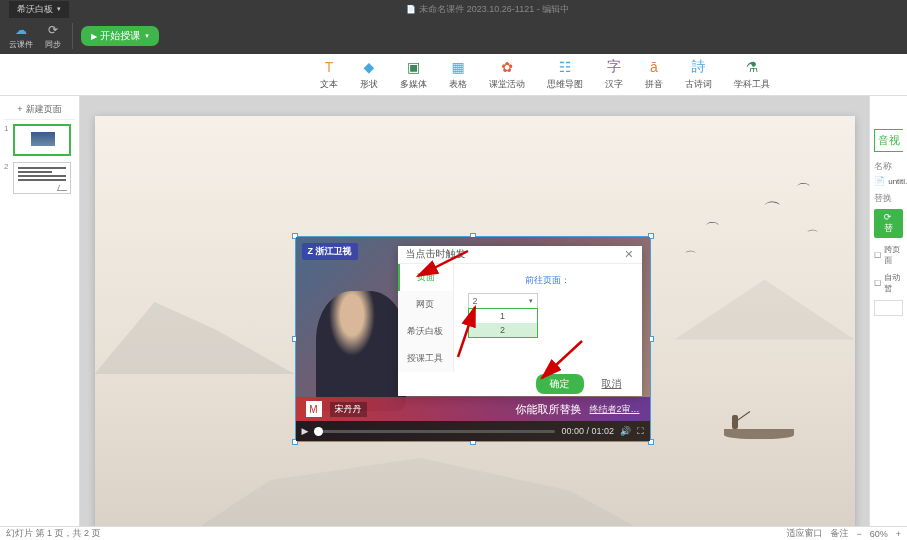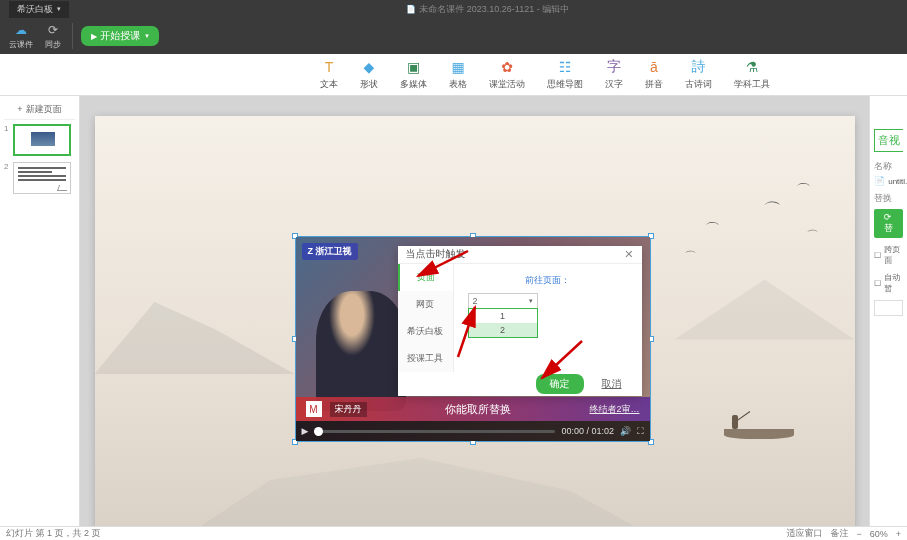--- a/index.html
+++ b/index.html
@@ -70,21 +70,21 @@
 .vf-handle { position: absolute; width: 6px; height: 6px; background: #fff; border: 1px solid #4a9fd8; }
 .vf-h1 { top: -4px; left: -4px; } .vf-h2 { top: -4px; right: -4px; } .vf-h3 { bottom: -4px; left: -4px; } .vf-h4 { bottom: -4px; right: -4px; }
 .vf-h5 { top: -4px; left: calc(50% - 3px); } .vf-h6 { bottom: -4px; left: calc(50% - 3px); }
 .vf-h7 { left: -4px; top: calc(50% - 3px); } .vf-h8 { right: -4px; top: calc(50% - 3px); }
 .video-bg { position: absolute; inset: 0; background: linear-gradient(135deg, #4a6a8a 0%, #7a5a6a 40%, #aa8a7a 100%); }
 .video-logo { position: absolute; top: 6px; left: 6px; color: #fff; font-size: 9px; font-weight: bold; background: rgba(0,0,255,0.3); padding: 2px 6px; border-radius: 2px; }
 .video-person { position: absolute; left: 20px; bottom: 30px; width: 90px; height: 120px; background: radial-gradient(ellipse at 40% 20%, #d8b898 15%, #2a2a3a 30%); border-radius: 40% 40% 10% 10%; }
 .video-caption-bar { position: absolute; bottom: 20px; left: 0; right: 0; height: 24px; background: linear-gradient(90deg, rgba(200,50,50,0.9), rgba(100,50,150,0.9)); display: flex; align-items: center; padding: 0 10px; gap: 8px; }
 .vcb-icon { width: 16px; height: 16px; background: #fff; color: #c03030; font-size: 10px; display: flex; align-items: center; justify-content: center; }
 .vcb-name { background: rgba(0,0,0,0.3); color: #fff; font-size: 9px; padding: 1px 5px; }
-.vcb-txt { color: #fff; font-size: 11px; flex: 1; text-align: center; }
+.vcb-txt { color: #fff; font-size: 11px; flex: 1; text-align: right; }
 .vcb-corner { color: #eee; font-size: 9px; text-decoration: underline; }
 .video-controls { position: absolute; bottom: 0; left: 0; right: 0; height: 20px; background: rgba(0,0,0,0.7); display: flex; align-items: center; padding: 0 6px; gap: 6px; color: #ddd; font-size: 9px; }
 .vc-play { font-size: 9px; }
 .vc-track { flex: 1; height: 3px; background: #555; border-radius: 2px; position: relative; }
 .vc-thumb { position: absolute; left: 0; top: -3px; width: 9px; height: 9px; background: #fff; border-radius: 50%; }
 
 
 .modal { position: absolute; top: 130px; left: 303px; width: 244px; height: 150px; background: #fff; box-shadow: 0 2px 10px rgba(0,0,0,0.2); display: flex; flex-direction: column; z-index: 10; }
 .modal-title { height: 22px; border-bottom: 1px solid #eee; display: flex; align-items: center; padding: 0 8px; font-size: 10px; color: #555; }
 .modal-close { margin-left: auto; font-size: 11px; color: #888; cursor: pointer; }

